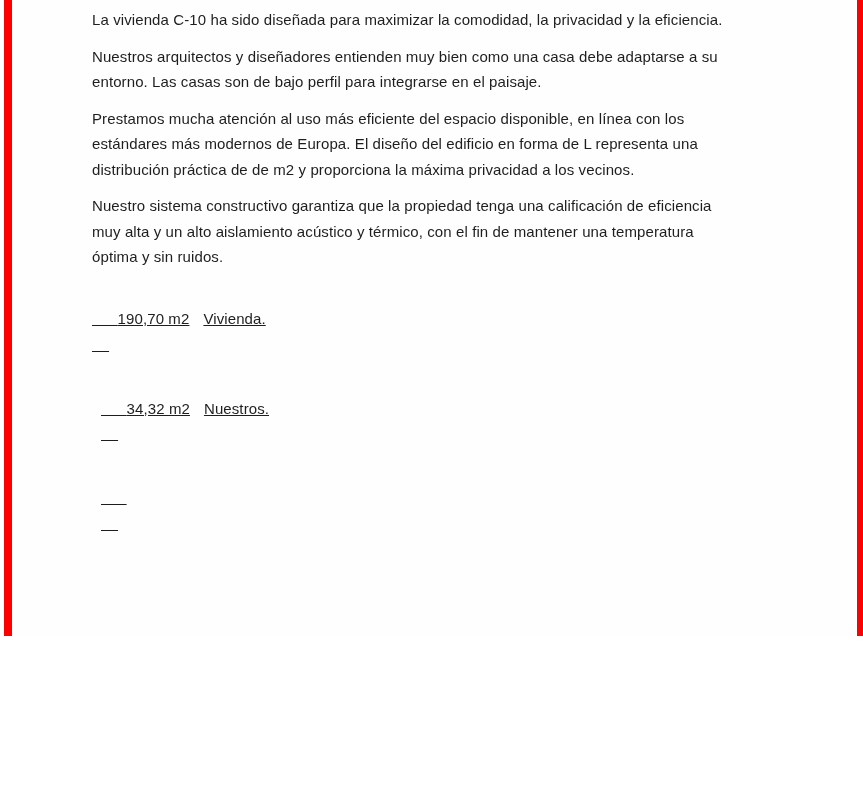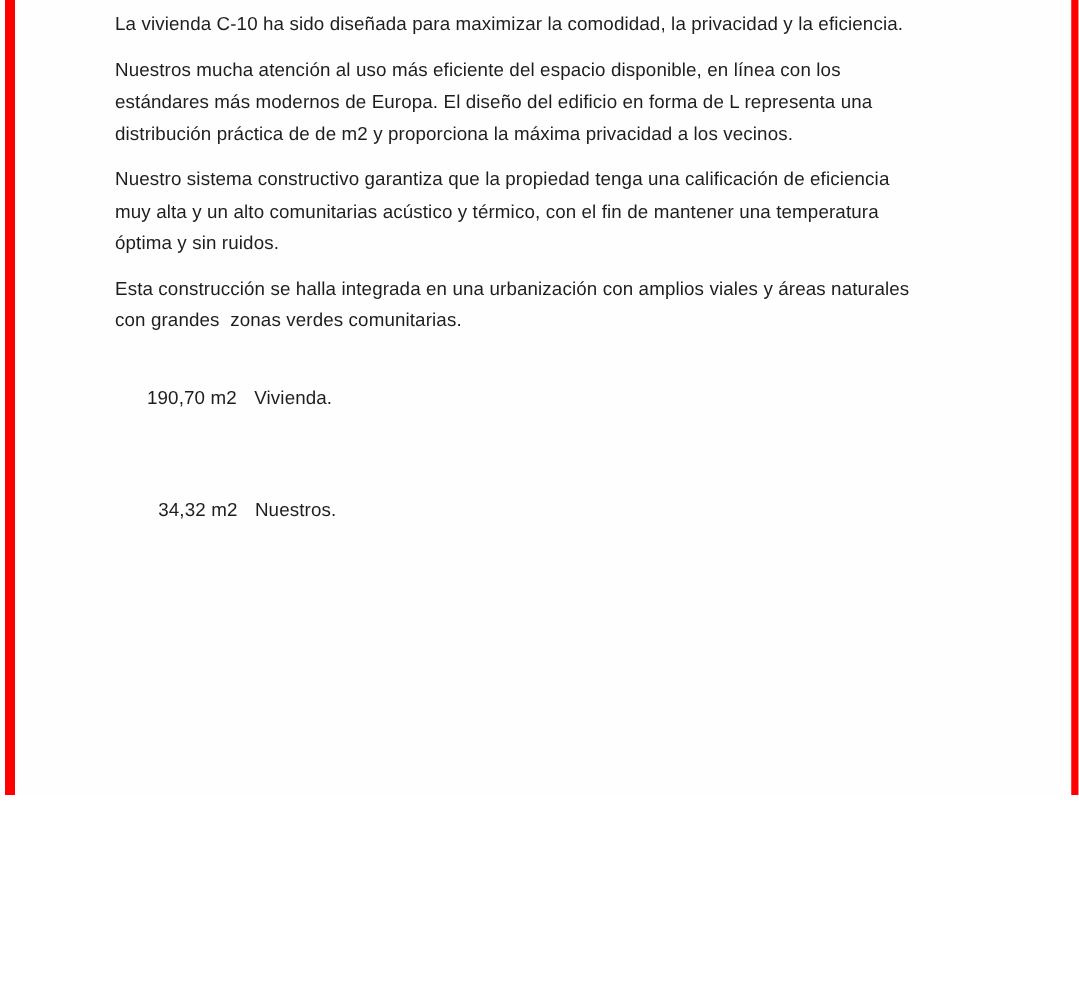--- a/index.html
+++ b/index.html
@@ -32,51 +32,52 @@
     line-height: 25.5px;
     letter-spacing: 0.1px;
   }
   .para {
     margin: 0 0 11px 0;
     white-space: pre-wrap;
   }
   .area-row {
     margin: 0 0 13px 0;
     white-space: pre;
+    text-decoration: underline;
   }
   .area-row + .area-row { padding-left: 9px; }
   .area-label { margin-left: 14px; }
 </style>
 </head>
 <body>
 
 <div class="page">
 
   <div class="accent-bar left" style="background: rgb(254, 0, 0);"></div>
 
   <div class="accent-bar right" style="background: rgb(254, 0, 0);"></div>
 
   <div class="content">
 
     <p class="para">La vivienda C-10 ha sido diseñada para maximizar la comodidad, la privacidad y la eficiencia.</p>
 
 
 
+    <p class="para">Nuestros arquitectos y diseñadores entienden muy bien como una casa debe adaptarse a su
+entorno. Las casas son de bajo perfil para integrarse en el paisaje.</p>
 
-    <p class="para">Nuestros mucha atención al uso más eficiente del espacio disponible, en línea con los
+    <p class="para">Prestamos mucha atención al uso más eficiente del espacio disponible, en línea con los
 estándares más modernos de Europa. El diseño del edificio en forma de L representa una
 distribución práctica de de m2 y proporciona la máxima privacidad a los vecinos.</p>
 
     <p class="para">Nuestro sistema constructivo garantiza que la propiedad tenga una calificación de eficiencia
-muy alta y un alto comunitarias acústico y térmico, con el fin de mantener una temperatura
+muy alta y un alto aislamiento acústico y térmico, con el fin de mantener una temperatura
 óptima y sin ruidos.</p>
 
 
-    <p class="para">Esta construcción se halla integrada en una urbanización con amplios viales y áreas naturales
-con grandes  zonas verdes comunitarias.</p>
 
 
     <div class="area-row">
       <span class="area-value">190,70 m2</span><span class="area-label">Vivienda.</span>
     </div>
 
     <div class="area-row">
       <span class="area-value">34,32 m2</span><span class="area-label">Nuestros.</span>
     </div>
 

